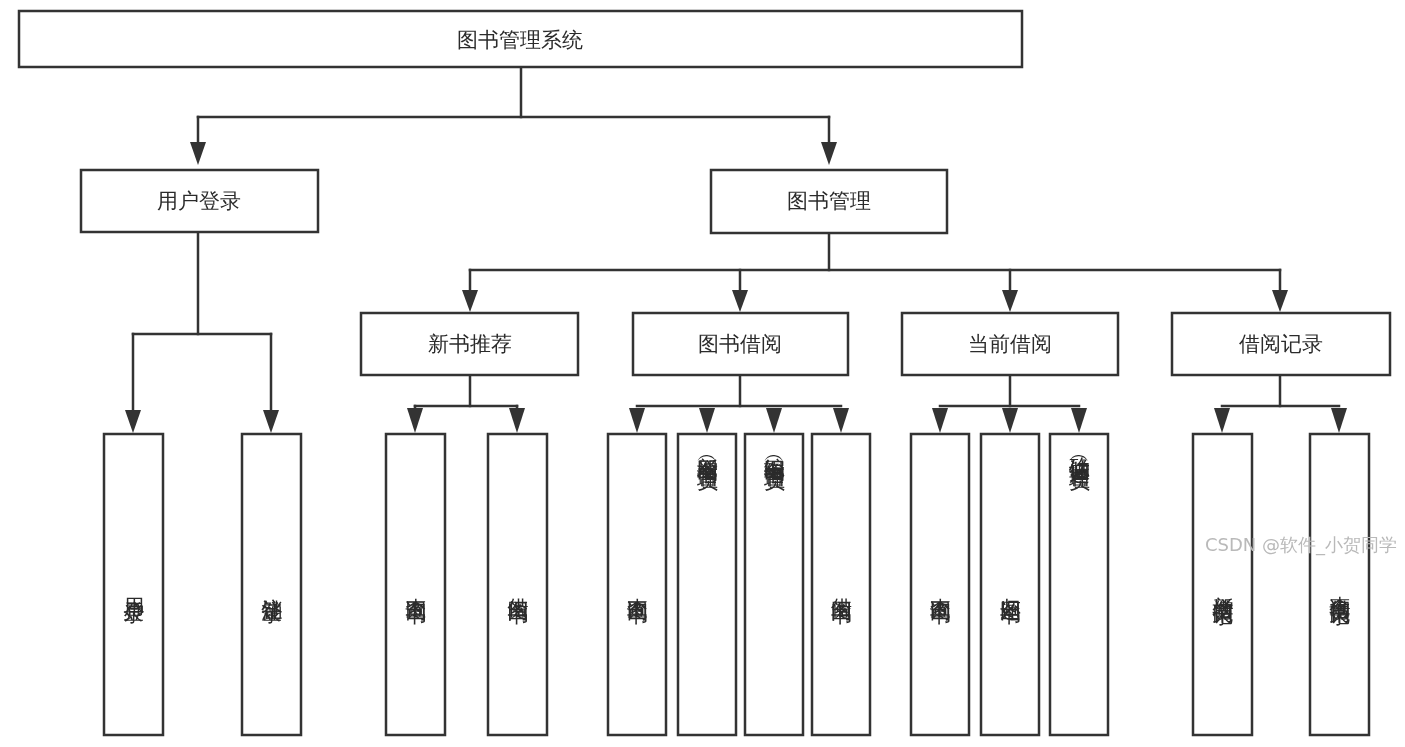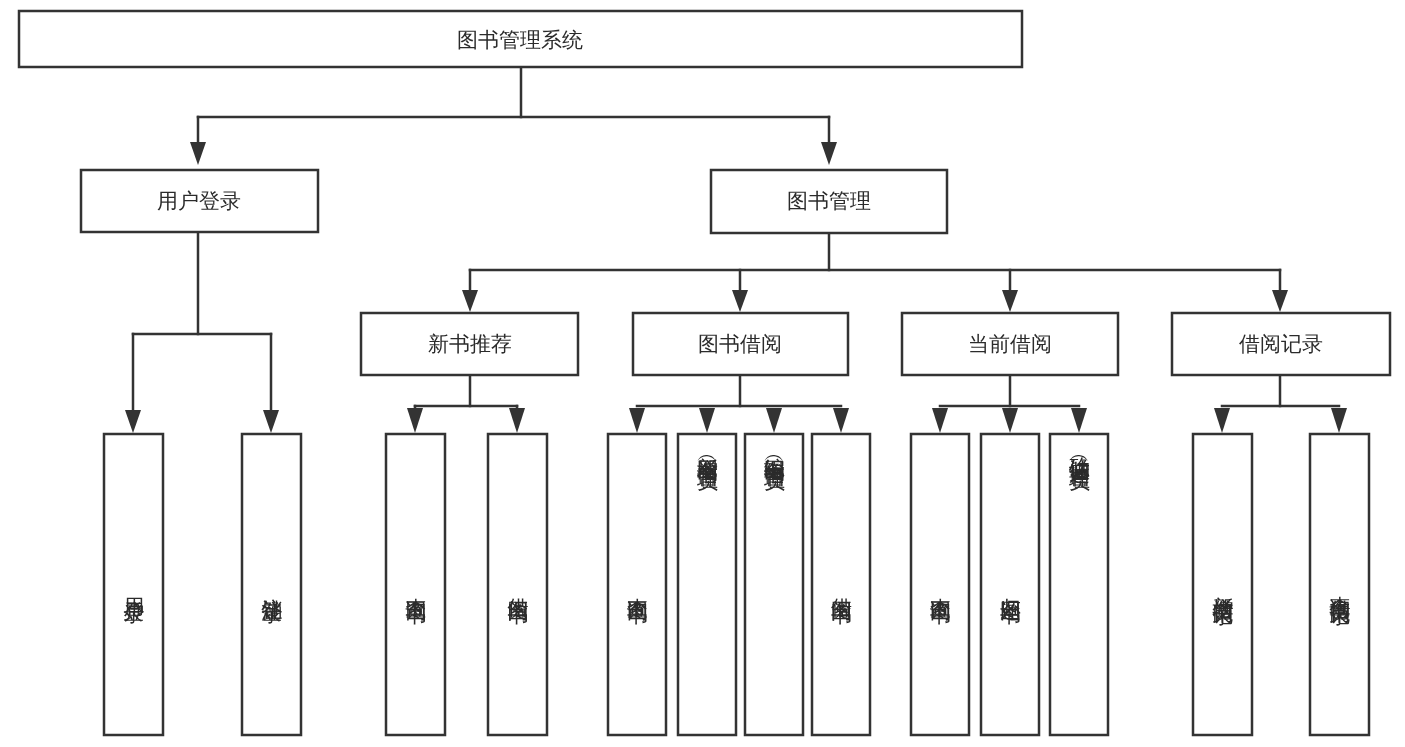--- a/index.html
+++ b/index.html
@@ -195,13 +195,14 @@
   <div class="leaf-label top-align" style="left:745px; top:434px; width:58px; height:301px;">编辑图书（管理员）</div>
   <div class="leaf-label" style="left:812px; top:434px; width:58px; height:301px;">借阅图书</div>
 
   <div class="leaf-label" style="left:911px; top:434px; width:58px; height:301px;">查询图书</div>
   <div class="leaf-label" style="left:981px; top:434px; width:58px; height:301px;">归还图书</div>
   <div class="leaf-label top-align" style="left:1050px; top:434px; width:58px; height:301px;">确认归还（管理员）</div>
 
   <div class="leaf-label" style="left:1193px; top:434px; width:59px; height:301px;">新增借阅记录</div>
   <div class="leaf-label" style="left:1310px; top:434px; width:59px; height:301px;">查询借阅记录</div>
 
+  <div class="watermark">CSDN @软件_小贺同学</div>
 </div>
 
 </body></html>

